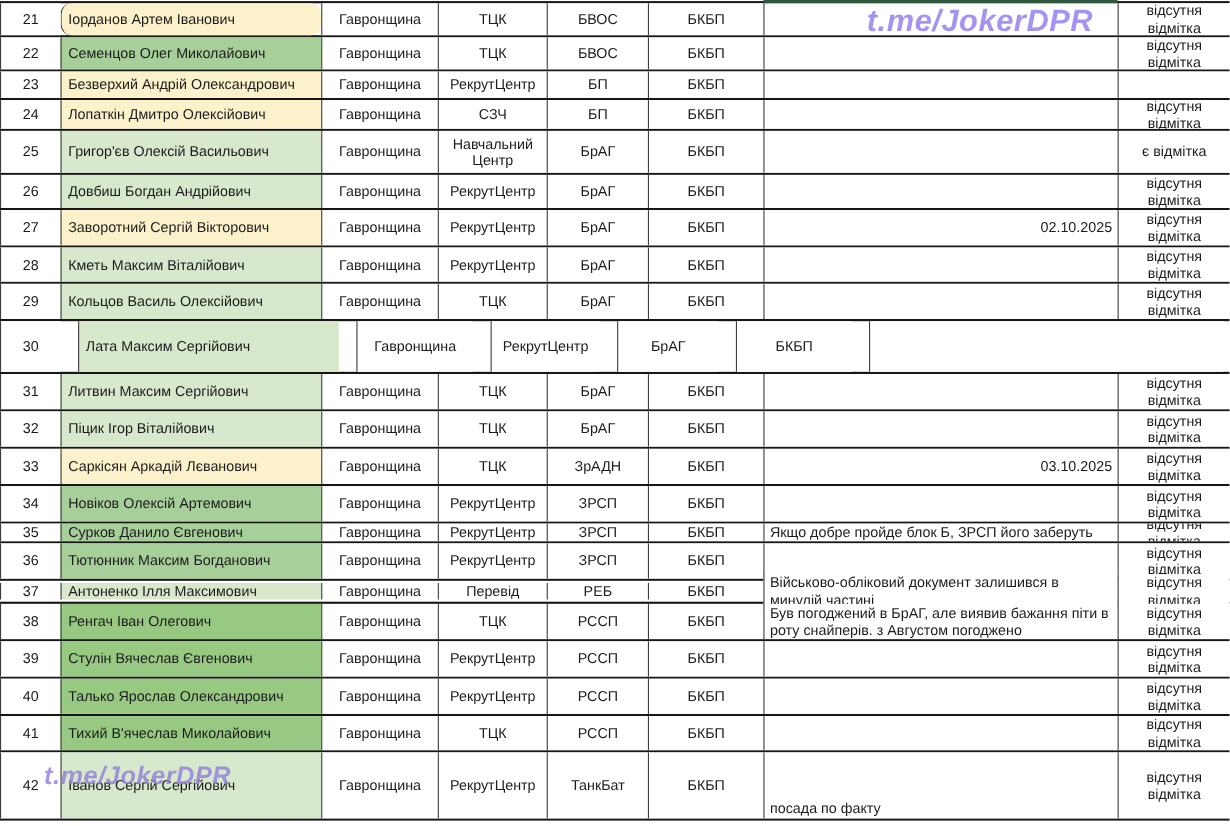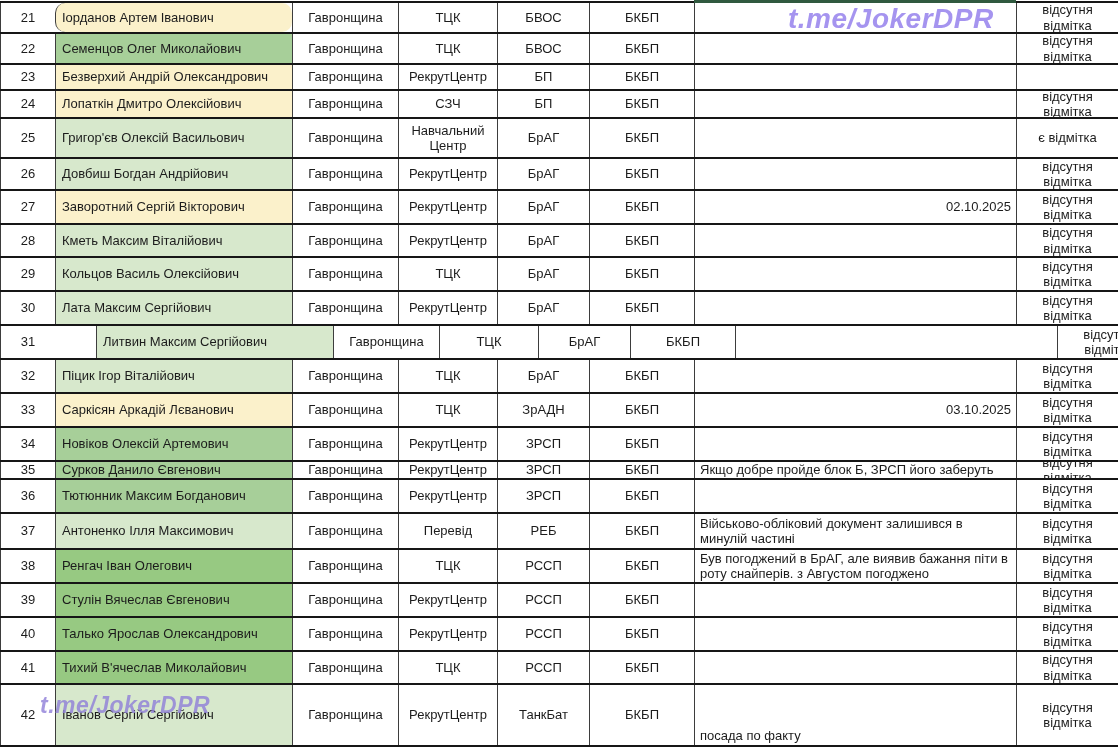--- a/index.html
+++ b/index.html
@@ -165,33 +165,33 @@
         <div class="row" style="height: 34px;">
     <div class="cell c-num">29</div>
     <div class="cell c-name" style="background: rgb(215, 232, 204);">Кольцов Василь Олексійович</div>
     <div class="cell c-set">Гавронщина</div>
     <div class="cell c-src">ТЦК</div>
     <div class="cell c-unit">БрАГ</div>
     <div class="cell c-blk">БКБП</div>
     <div class="cell c-com"></div>
     <div class="cell c-mark">відсутня відмітка</div>
   </div>
-        <div class="row" style="height: 34px;">
+        <div class="row" style="height: 48px; gap: 16px;">
     <div class="cell c-num">30</div>
     <div class="cell c-name" style="background: rgb(215, 232, 204);">Лата Максим Сергійович</div>
     <div class="cell c-set">Гавронщина</div>
     <div class="cell c-src">РекрутЦентр</div>
     <div class="cell c-unit">БрАГ</div>
     <div class="cell c-blk">БКБП</div>
     <div class="cell c-com"></div>
     <div class="cell c-mark">відсутня відмітка</div>
   </div>
         <div class="row" style="height: 34px;">
     <div class="cell c-num">31</div>
-    <div class="cell c-name" style="background: rgb(215, 232, 204); margin-left: 41px;">Литвин Максим Сергійович</div>
+    <div class="cell c-name" style="background: rgb(215, 232, 204);">Литвин Максим Сергійович</div>
     <div class="cell c-set">Гавронщина</div>
     <div class="cell c-src">ТЦК</div>
     <div class="cell c-unit">БрАГ</div>
     <div class="cell c-blk">БКБП</div>
     <div class="cell c-com"></div>
     <div class="cell c-mark">відсутня відмітка</div>
   </div>
         <div class="row" style="height: 34px;">
     <div class="cell c-num">32</div>
     <div class="cell c-name" style="background: rgb(215, 232, 204);">Піцик Ігор Віталійович</div>
@@ -235,21 +235,21 @@
         <div class="row" style="height: 34px;">
     <div class="cell c-num">36</div>
     <div class="cell c-name" style="background: rgb(167, 207, 153);">Тютюнник Максим Богданович</div>
     <div class="cell c-set">Гавронщина</div>
     <div class="cell c-src">РекрутЦентр</div>
     <div class="cell c-unit">ЗРСП</div>
     <div class="cell c-blk">БКБП</div>
     <div class="cell c-com"></div>
     <div class="cell c-mark">відсутня відмітка</div>
   </div>
-        <div class="row" style="height: 36px;">
+        <div class="row" style="height: 21px; align-items: center;">
     <div class="cell c-num">37</div>
     <div class="cell c-name" style="background: rgb(215, 232, 204);">Антоненко Ілля Максимович</div>
     <div class="cell c-set">Гавронщина</div>
     <div class="cell c-src">Перевід</div>
     <div class="cell c-unit">РЕБ</div>
     <div class="cell c-blk">БКБП</div>
     <div class="cell c-com">Військово-обліковий документ залишився в минулій частині</div>
     <div class="cell c-mark">відсутня відмітка</div>
   </div>
         <div class="row" style="height: 34px;">

